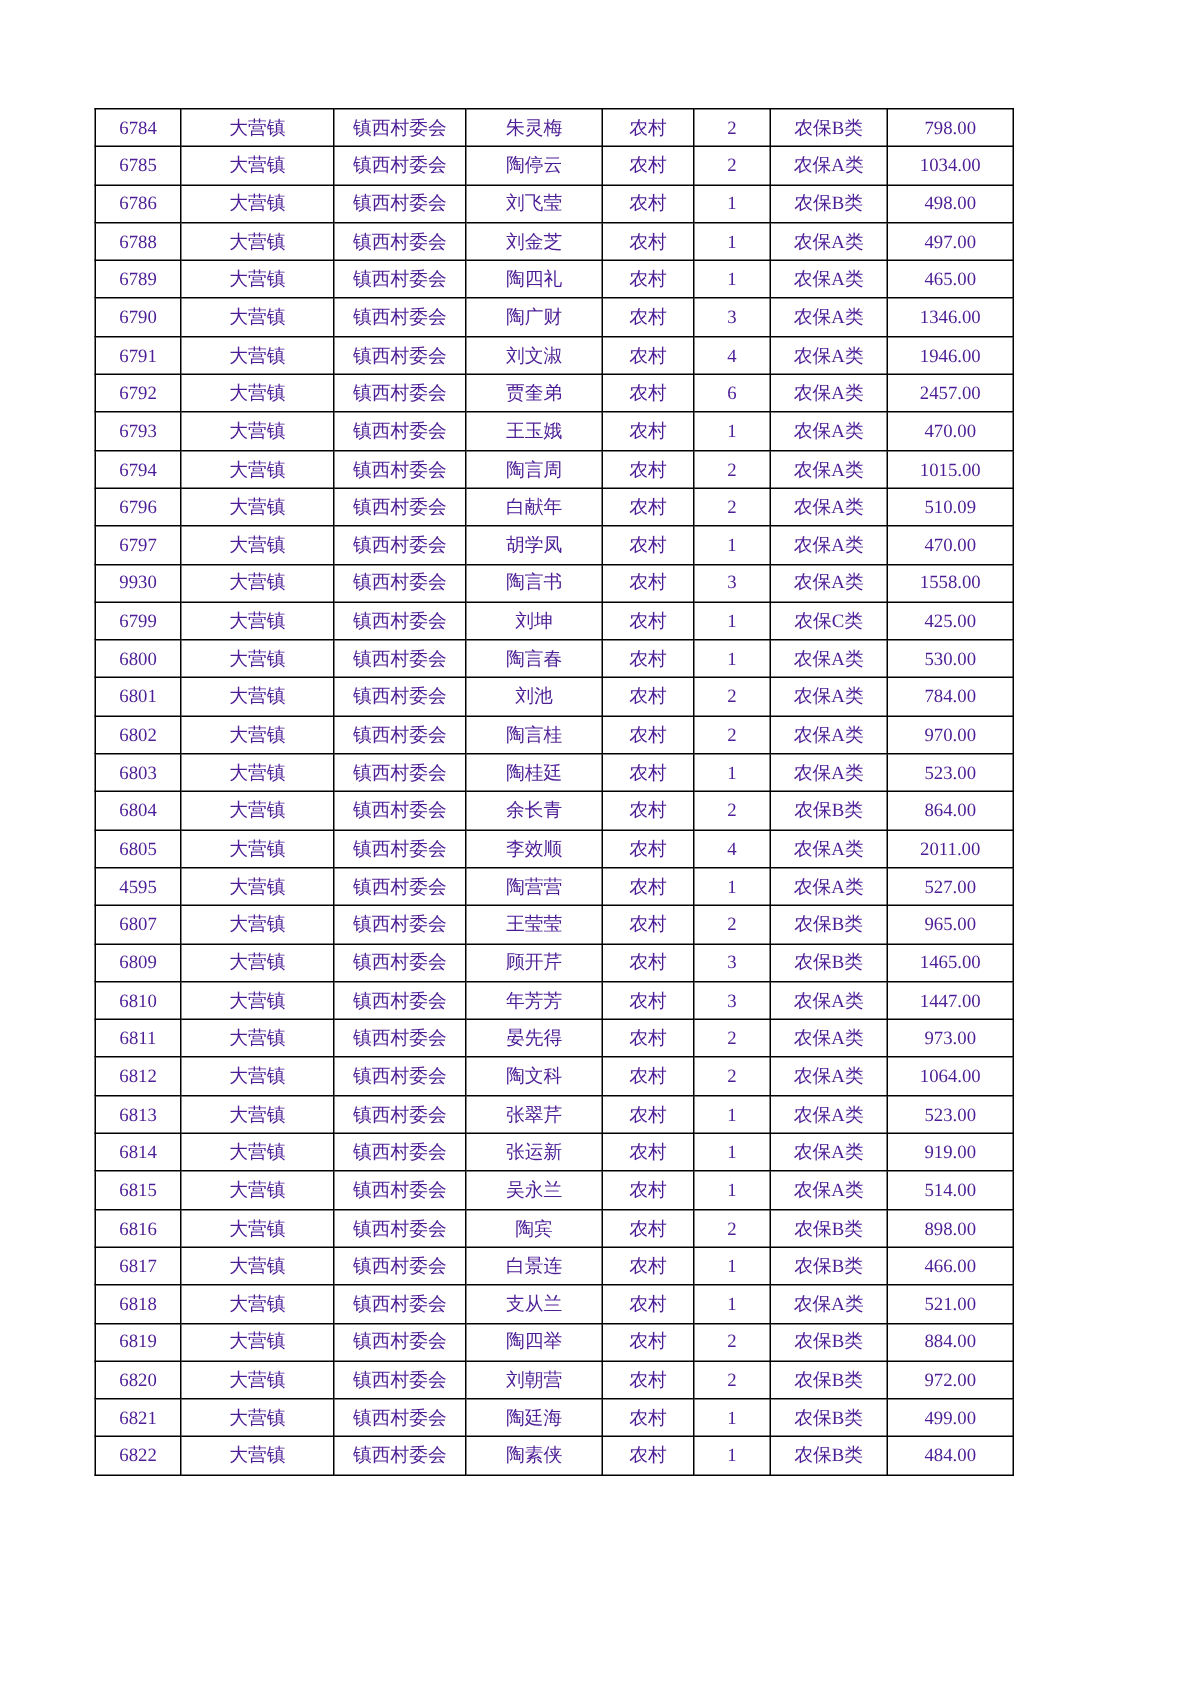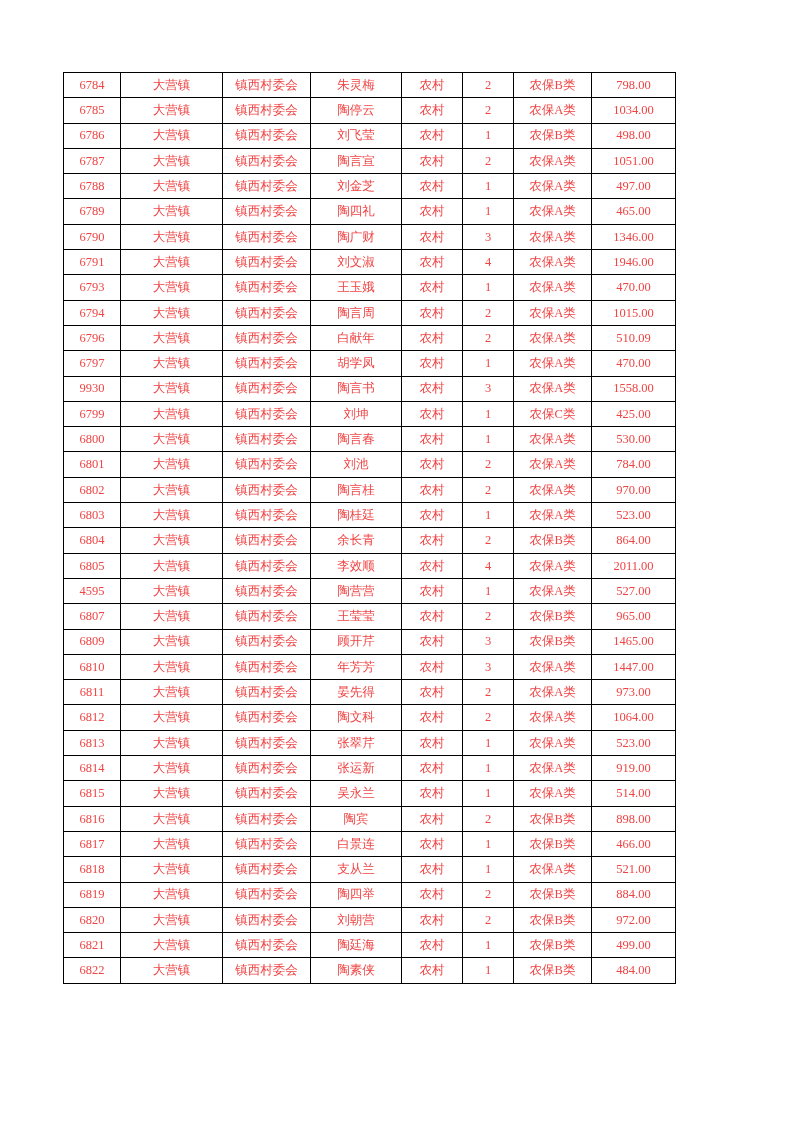--- a/index.html
+++ b/index.html
@@ -7,21 +7,21 @@
     padding: 0;
     background: #ffffff;
   }
   .page {
     position: relative;
     width: 793px;
     height: 1122px;
     background: #ffffff;
     overflow: hidden;
     font-family: "Liberation Serif", "DejaVu Serif", serif;
-    color: #ef4444;
+    color: #4c1d95;
   }
   table.grid {
     position: absolute;
     left: 63px;
     top: 72px;
     width: 612px;
     border-collapse: collapse;
     table-layout: fixed;
   }
   table.grid td {
@@ -76,30 +76,20 @@
           <td>6786</td>
           <td>大营镇</td>
           <td>镇西村委会</td>
           <td>刘飞莹</td>
           <td>农村</td>
           <td>1</td>
           <td>农保B类</td>
           <td>498.00</td>
         </tr>
         <tr>
-          <td>6787</td>
-          <td>大营镇</td>
-          <td>镇西村委会</td>
-          <td>陶言宣</td>
-          <td>农村</td>
-          <td>2</td>
-          <td>农保A类</td>
-          <td>1051.00</td>
-        </tr>
-        <tr>
           <td>6788</td>
           <td>大营镇</td>
           <td>镇西村委会</td>
           <td>刘金芝</td>
           <td>农村</td>
           <td>1</td>
           <td>农保A类</td>
           <td>497.00</td>
         </tr>
         <tr>
@@ -124,20 +114,30 @@
         </tr>
         <tr>
           <td>6791</td>
           <td>大营镇</td>
           <td>镇西村委会</td>
           <td>刘文淑</td>
           <td>农村</td>
           <td>4</td>
           <td>农保A类</td>
           <td>1946.00</td>
+        </tr>
+        <tr>
+          <td>6792</td>
+          <td>大营镇</td>
+          <td>镇西村委会</td>
+          <td>贾奎弟</td>
+          <td>农村</td>
+          <td>6</td>
+          <td>农保A类</td>
+          <td>2457.00</td>
         </tr>
         <tr>
           <td>6793</td>
           <td>大营镇</td>
           <td>镇西村委会</td>
           <td>王玉娥</td>
           <td>农村</td>
           <td>1</td>
           <td>农保A类</td>
           <td>470.00</td>

